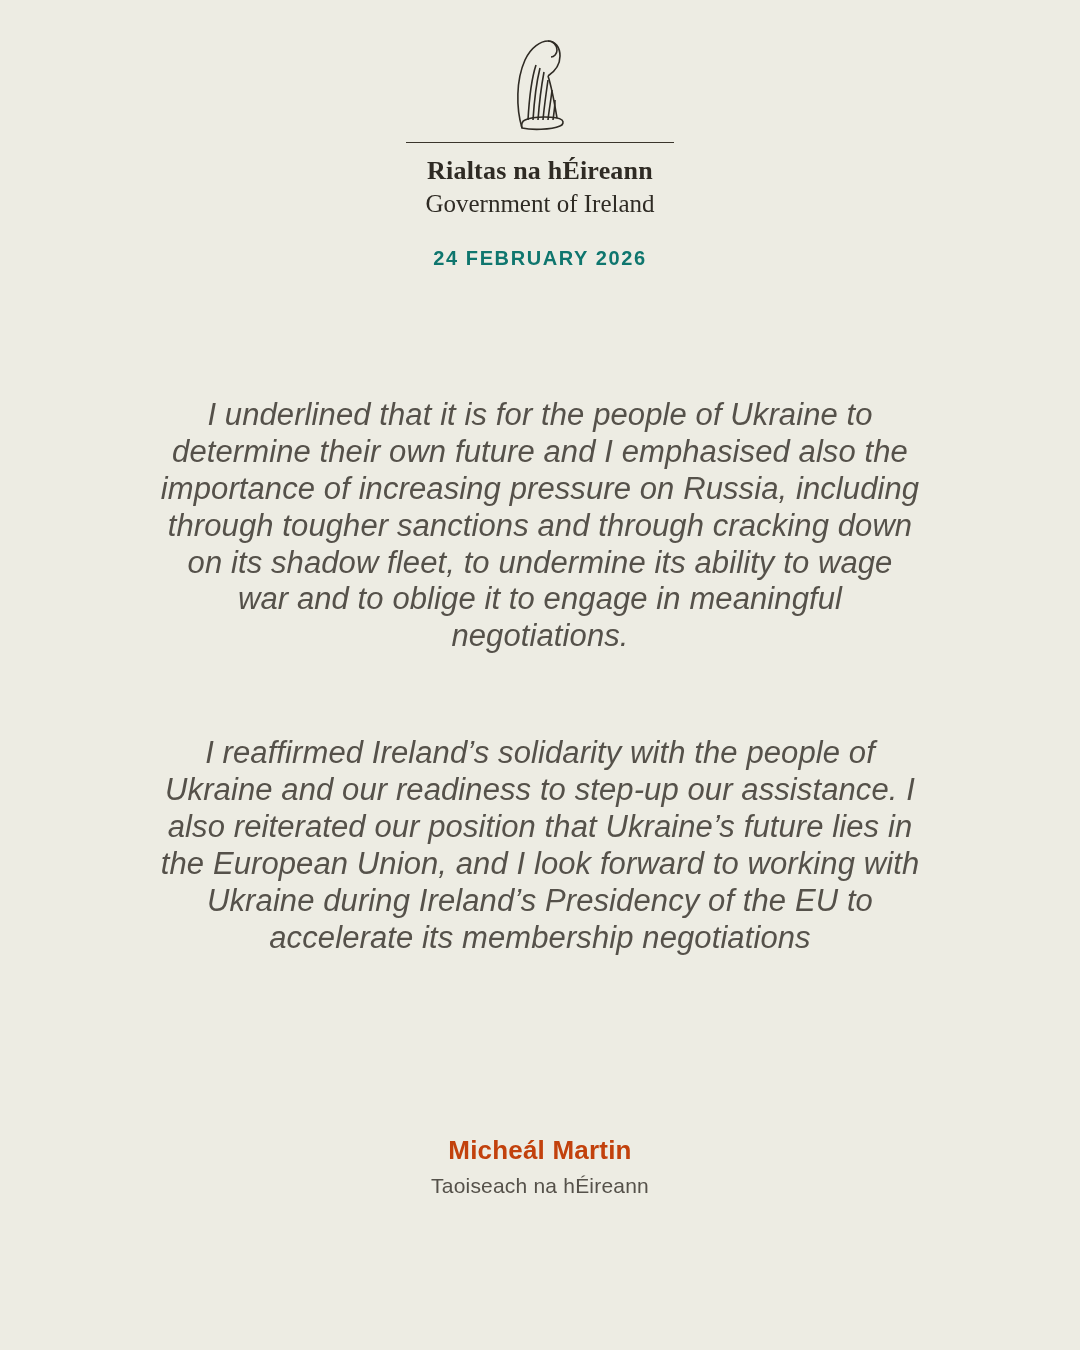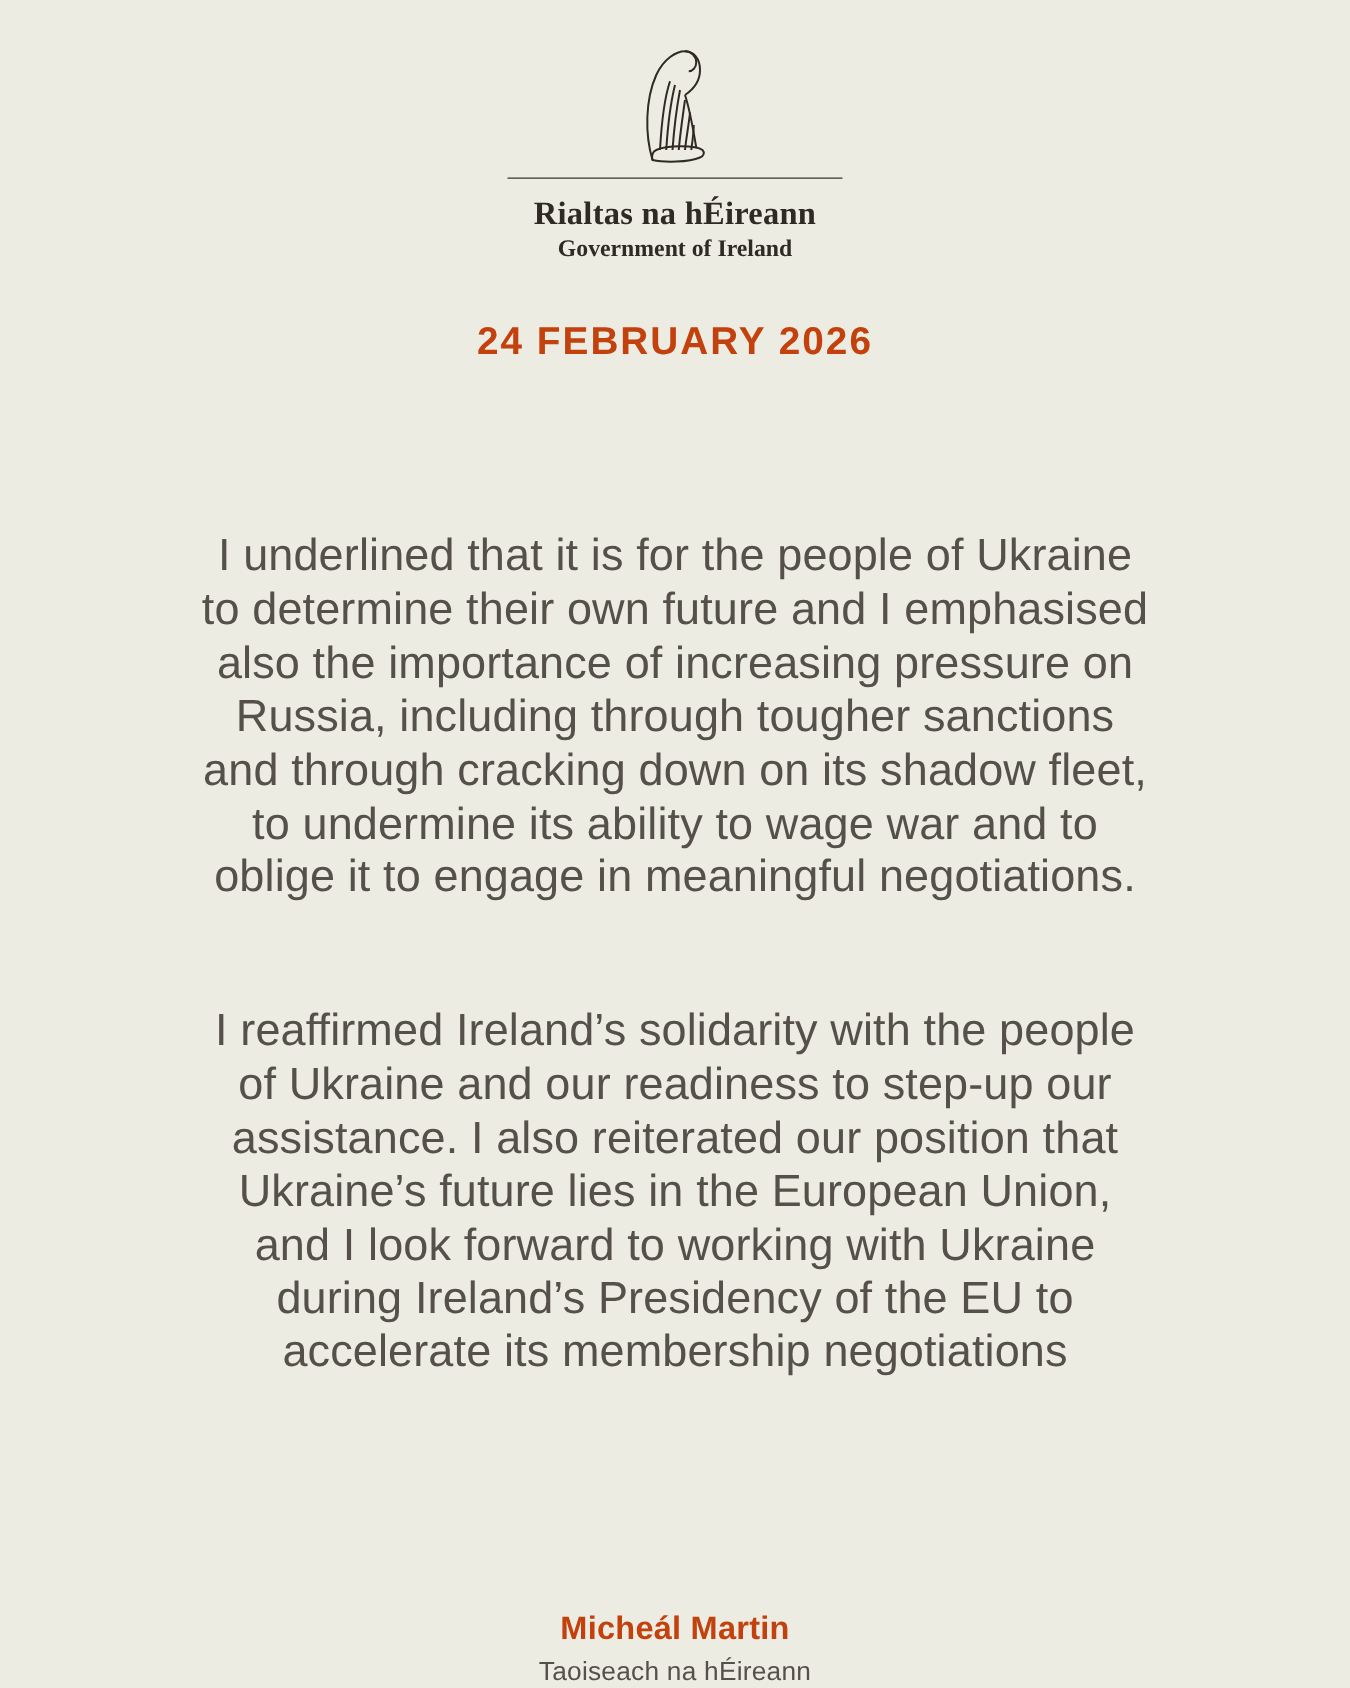--- a/index.html
+++ b/index.html
@@ -50,48 +50,48 @@
   .gov-ga {
     font-family: "Liberation Serif", serif;
     font-weight: bold;
     font-size: 26px;
     letter-spacing: 0.2px;
     color: #2f2b24;
     line-height: 1.1;
   }
   .gov-en {
     font-family: "Liberation Serif", serif;
-    font-size: 19px;
+    font-size: 25px;
     color: #2f2b24;
     margin-top: 4px;
     line-height: 1.1;
-    font-weight: bold;
   }
 
   
   .date {
-    margin-top: 45px;
-    font-size: 31px;
+    margin-top: 30px;
+    font-size: 20px;
     font-weight: bold;
     letter-spacing: 1.6px;
-    color: #c2410c;
+    color: #0f766e;
   }
 
   
   .statement {
     margin-top: 96px;
     width: 760px;
     text-align: center;
   }
 
   .para {
-    font-size: 36px;
+    font-size: 31px;
     line-height: 1.19;
     color: #55514a;
     letter-spacing: 0.1px;
+    font-style: italic;
   }
 
   .para + .para {
     margin-top: 80px;
   }
 
   
   .signature {
     margin-top: 148px;
     text-align: center;

